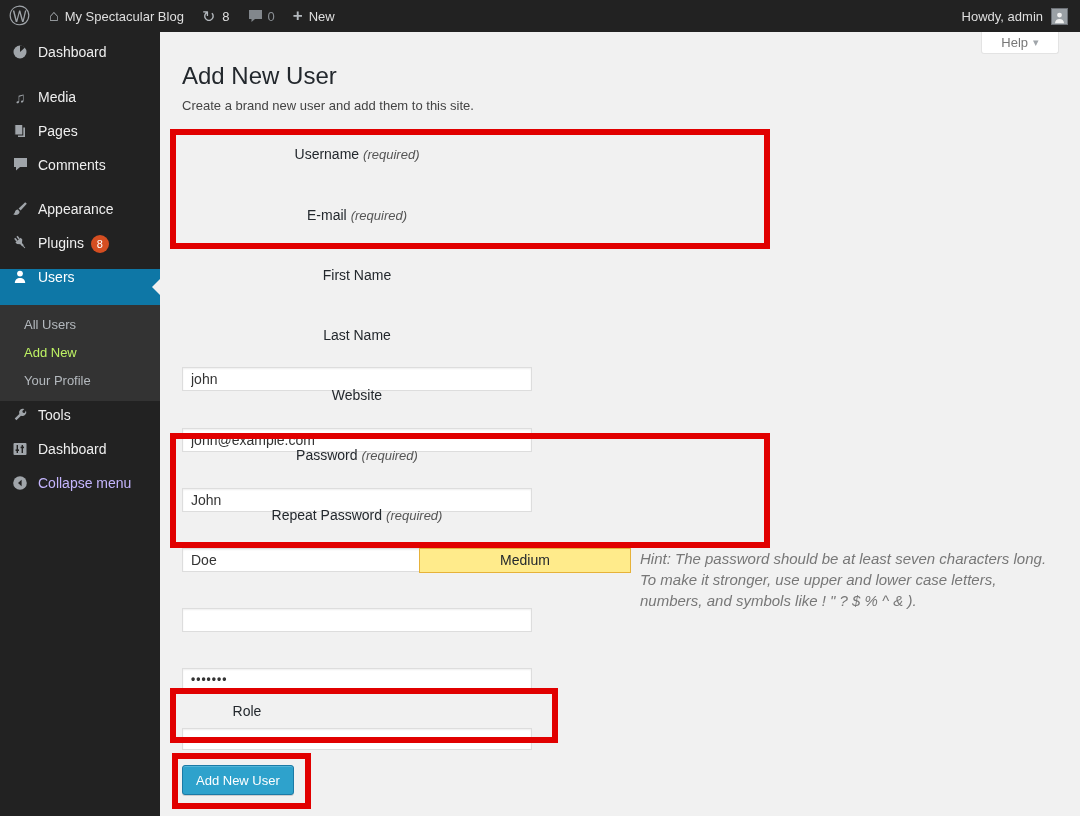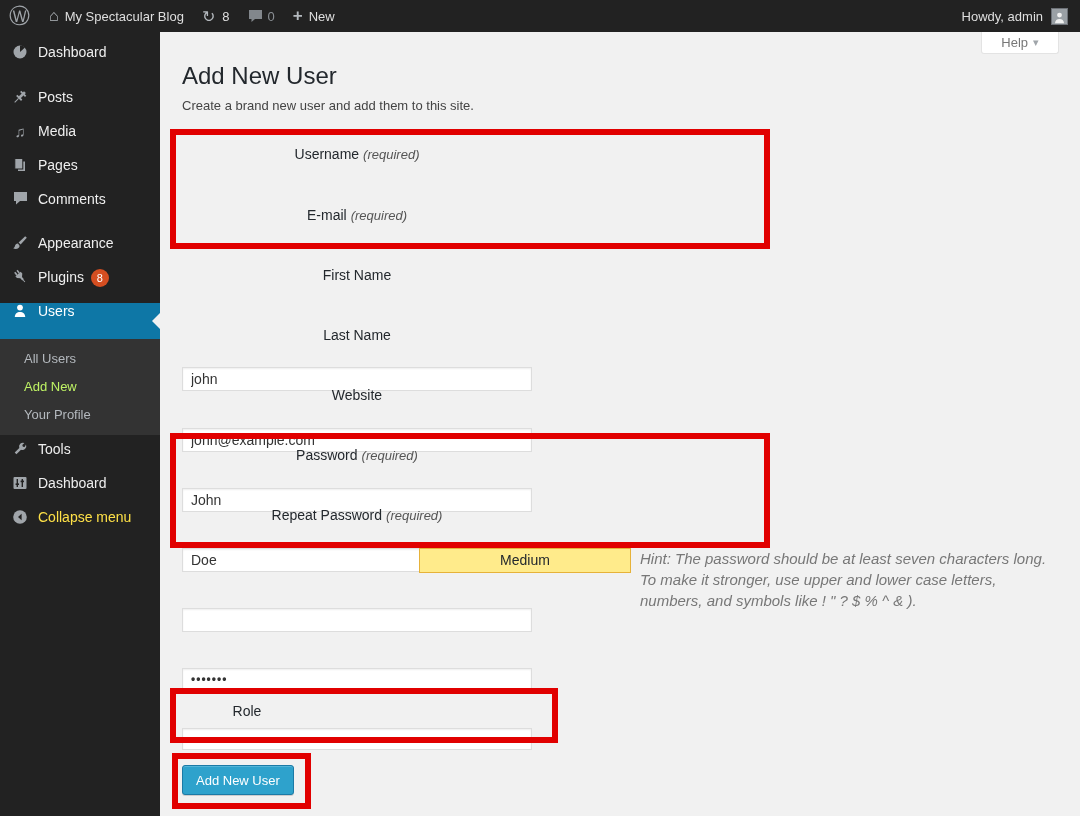--- a/index.html
+++ b/index.html
@@ -57,21 +57,21 @@
   .badge {
     margin-left:7px; background:#d54e21; color:#fff; border-radius:50%;
     width:18px; height:18px; line-height:18px; text-align:center; font-size:11px;
   }
   .submenu { background:#333; padding:6px 0; }
   .submenu-item {
     height:28px; line-height:28px; padding-left:24px; color:#b4b9be; font-size:13px; cursor:pointer;
   }
   .submenu-item.current { color:#bef264; }
   .gap6 { height:6px; }
-  .collapse-item { color:#fde047; }
+  .collapse-item { color:#c4b5fd; }
 
   
   .content {
     position:absolute; top:32px; left:160px; width:920px; height:784px;
     background:#f1f1f1;
   }
   .help-tab {
     position:absolute; top:0; right:21px; width:78px; height:22px;
     background:#fff; border:1px solid #e3e3e3; border-top:none;
     border-radius:0 0 3px 3px; color:#777; font-size:13px;
@@ -178,33 +178,20 @@
     <span class="mi-icon">
       <svg width="16" height="16" viewBox="0 0 16 16">
           <circle cx="8" cy="8" r="6.5"></circle>
           <path d="M8 8L13 3.6A6.5 6.5 0 0 0 8 1.5z" fill="#222"></path>
         </svg>
     </span>
     <span>Dashboard</span>
   </div>
   <div class="gap11"></div>
   <div class="menu-item">
-    <span class="mi-icon">
-      <svg width="16" height="16" viewBox="0 0 16 16">
-          <g transform="rotate(45 8 8)">
-            <rect x="6.7" y="1" width="2.6" height="8"></rect>
-            <rect x="4.5" y="2.6" width="7" height="1.8"></rect>
-            <rect x="4.5" y="8.2" width="7" height="1.8"></rect>
-            <rect x="7.5" y="10" width="1" height="5.5"></rect>
-          </g>
-        </svg>
-    </span>
-    <span>Posts</span>
-  </div>
-  <div class="menu-item">
     <span class="mi-icon">♫</span>
     <span>Media</span>
   </div>
   <div class="menu-item">
     <span class="mi-icon">
       <svg width="16" height="16" viewBox="0 0 16 16">
           <rect x="5.5" y="4" width="8" height="10.5" stroke="#222" stroke-width="1"></rect>
           <rect x="2.8" y="1.5" width="8" height="10.5" stroke="#222" stroke-width="1"></rect>
         </svg>
     </span>

